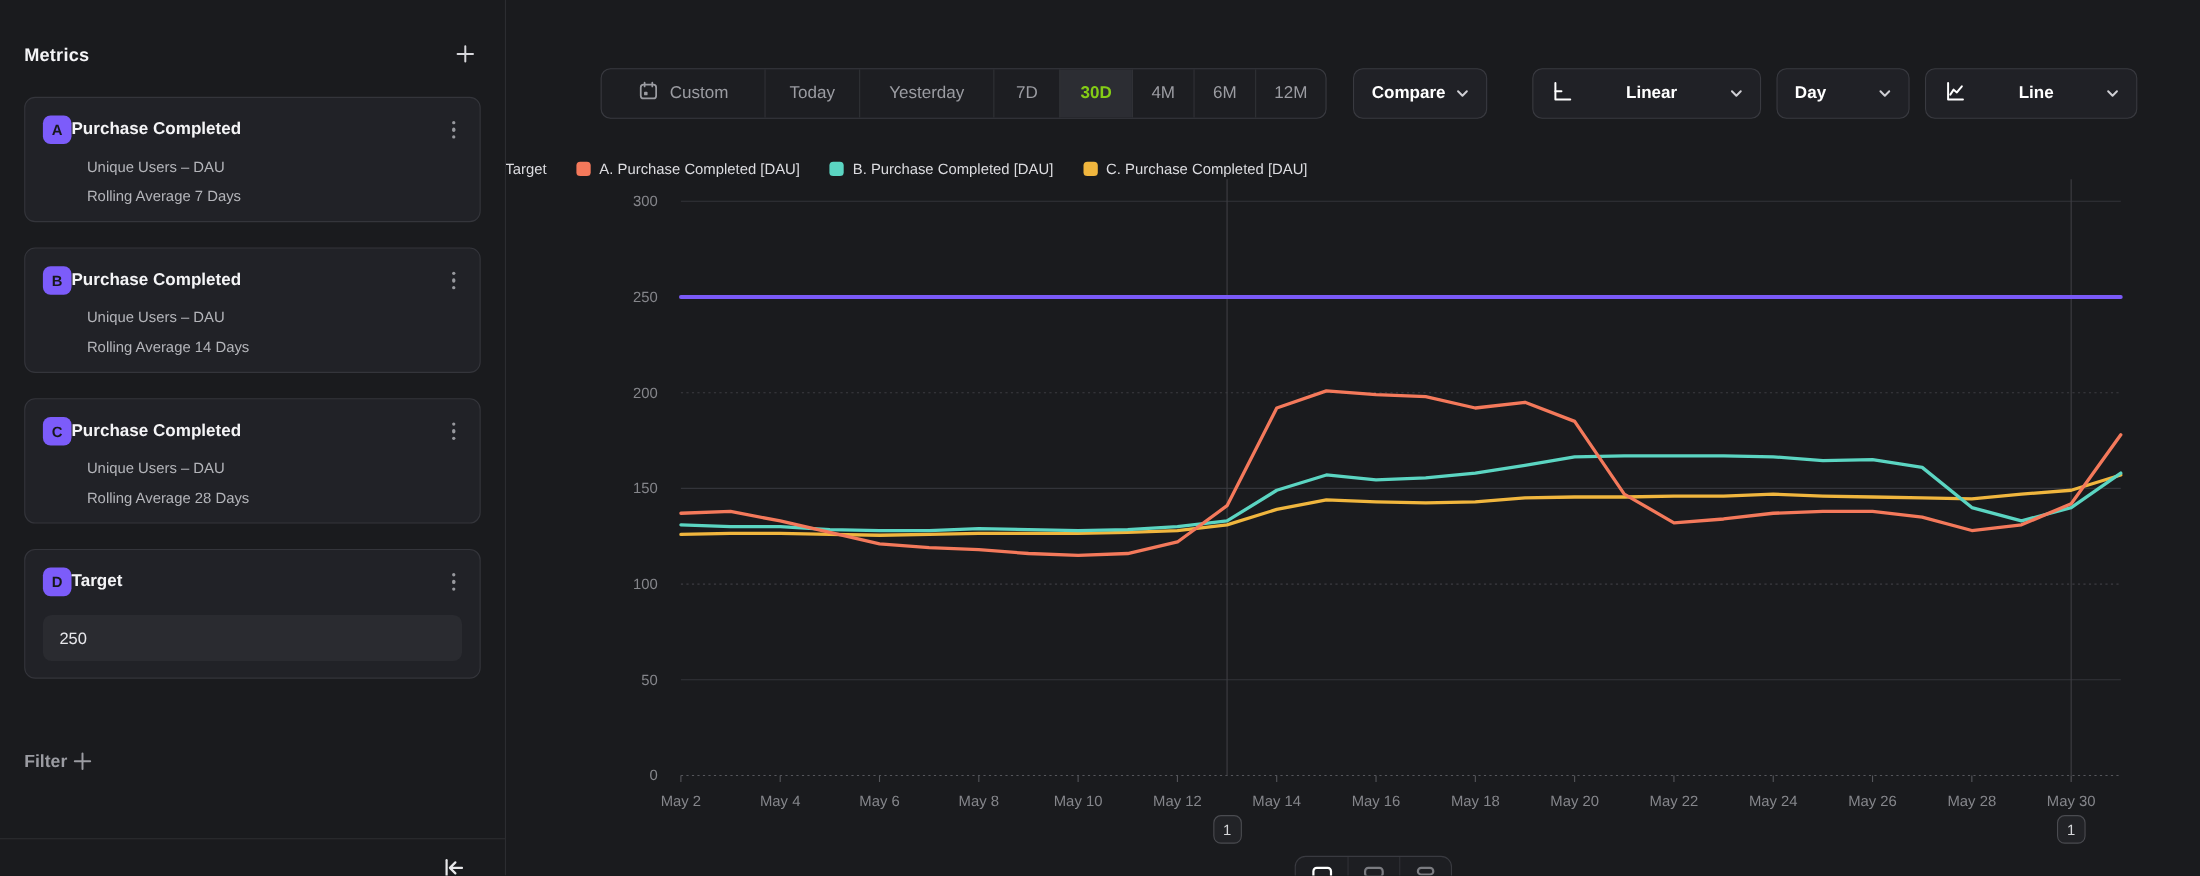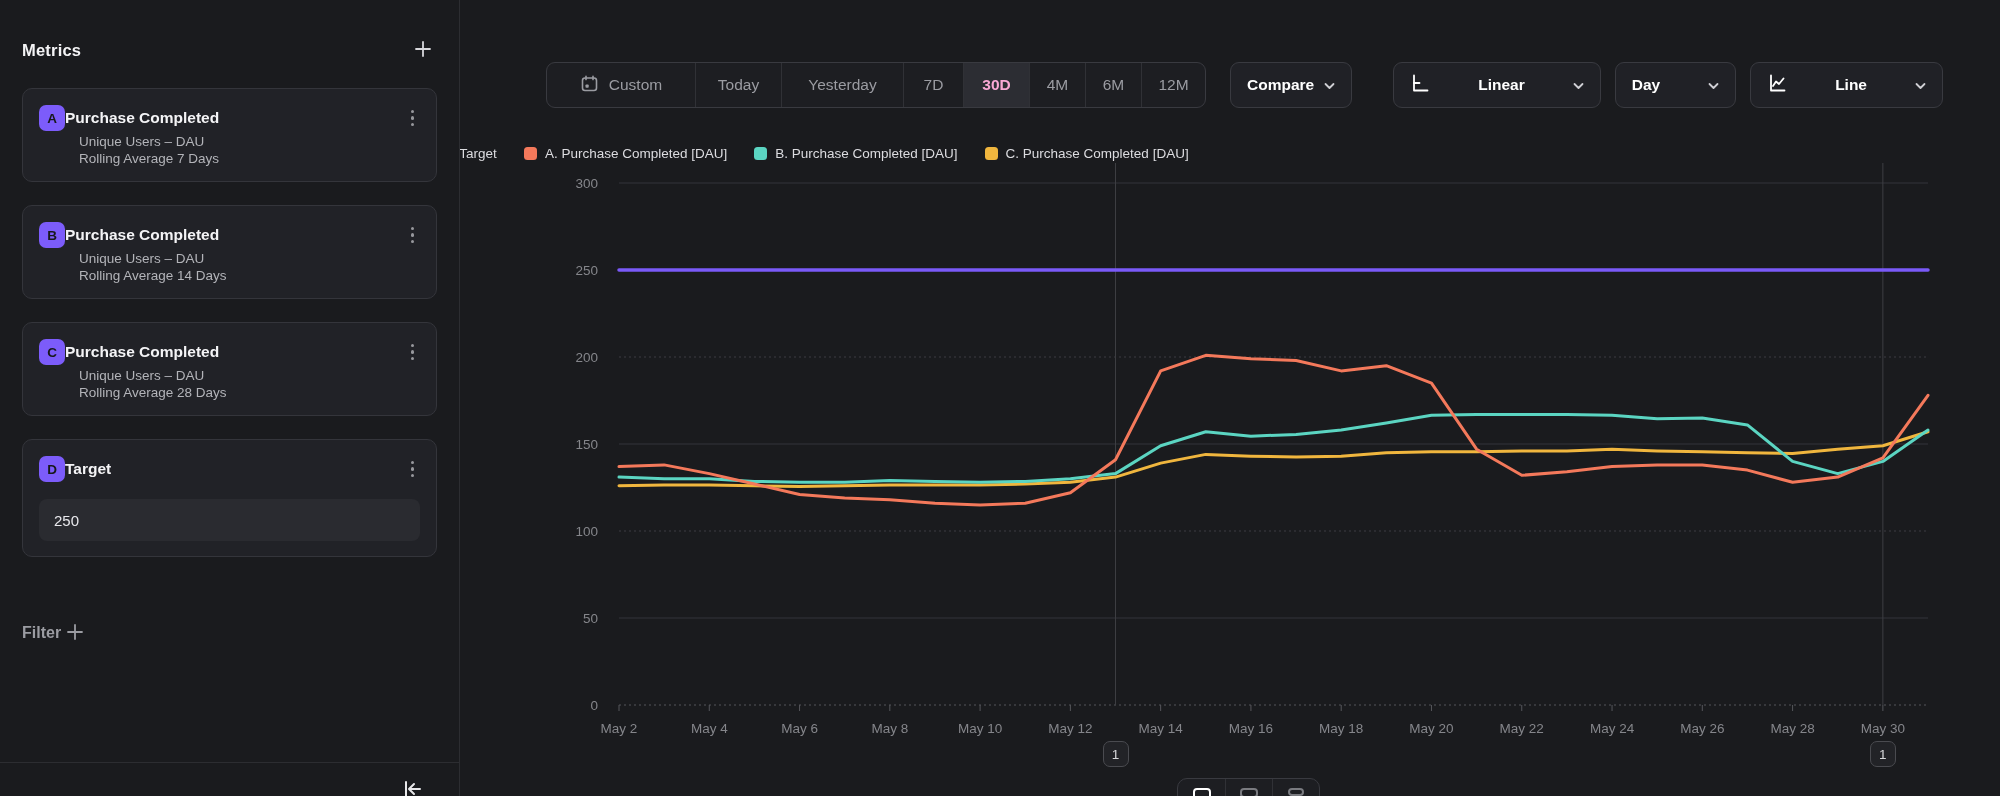--- a/index.html
+++ b/index.html
@@ -26,41 +26,41 @@
   }
   .card-top { display:flex; align-items:center; height:28px; }
   .badge {
     width:26px; height:26px; border-radius:7px; background:#7C5CFA;
     color:#17181b; font-size:13.5px; font-weight:700;
     display:inline-flex; align-items:center; justify-content:center; flex:0 0 26px;
   }
   .card-title { font-size:15.5px; font-weight:700; color:#f4f4f6; flex:1; }
   .kebab { display:flex; flex-direction:column; gap:3px; padding:4px 6px; cursor:pointer; }
   .kebab i { width:3.5px; height:3.5px; border-radius:50%; background:#97989d; display:block; }
-  .card-line { font-size:13.5px; color:#b3b4b9; margin-top:2px; margin-left:40px; }
+  .card-line { font-size:13.5px; color:#b3b4b9; margin-top:12px; margin-left:40px; }
   .target-input {
     margin-top:16px; height:42px; background:#2a2b30; border-radius:8px;
     display:flex; align-items:center; padding-left:15px; font-size:15px; color:#e8e8ec; cursor:text;
   }
   .filter-row { display:flex; align-items:center; justify-content:flex-start; margin-top:62px; height:28px; }
   .filter-row h3 { font-size:16px; font-weight:700; color:#9b9ca2; }
   .side-divider { position:absolute; left:0; bottom:33px; width:460px; height:1px; background:#2c2d31; }
   .collapse-btn { position:absolute; right:32px; top:774px; background:none; border:none; cursor:pointer; padding:2px; }
   
   .main { position:absolute; left:460px; top:0; width:1540px; height:796px; z-index:4; }
   .range-group {
     position:absolute; left:86px; top:62px; height:46px; display:flex;
     border:1px solid #393a40; border-radius:9px; background:#1d1e22; overflow:hidden;
   }
   .seg {
     display:flex; align-items:center; justify-content:center; gap:10px;
     color:#9b9ca2; font-size:15.5px; border-left:1px solid #303136; cursor:pointer; height:100%;
   }
   .seg:first-child { border-left:none; }
-  .seg.active { background:#2c2d33; color:#f9a8d4; font-weight:700; }
+  .seg.active { background:#2c2d33; color:#84cc16; font-weight:700; }
   .btn {
     position:absolute; top:62px; height:46px; display:flex; align-items:center; gap:10px;
     padding:0 16px; background:#202126; border:1px solid #393a40; border-radius:9px;
     color:#fff; font-weight:700; font-size:15.5px; cursor:pointer;
   }
   .right-controls { position:absolute; top:62px; right:57px; display:flex; gap:14px; }
   .right-controls .btn { position:static;gap:48px; }
   
   .legend {
     position:absolute; left:159px; top:146px; width:1309px;

